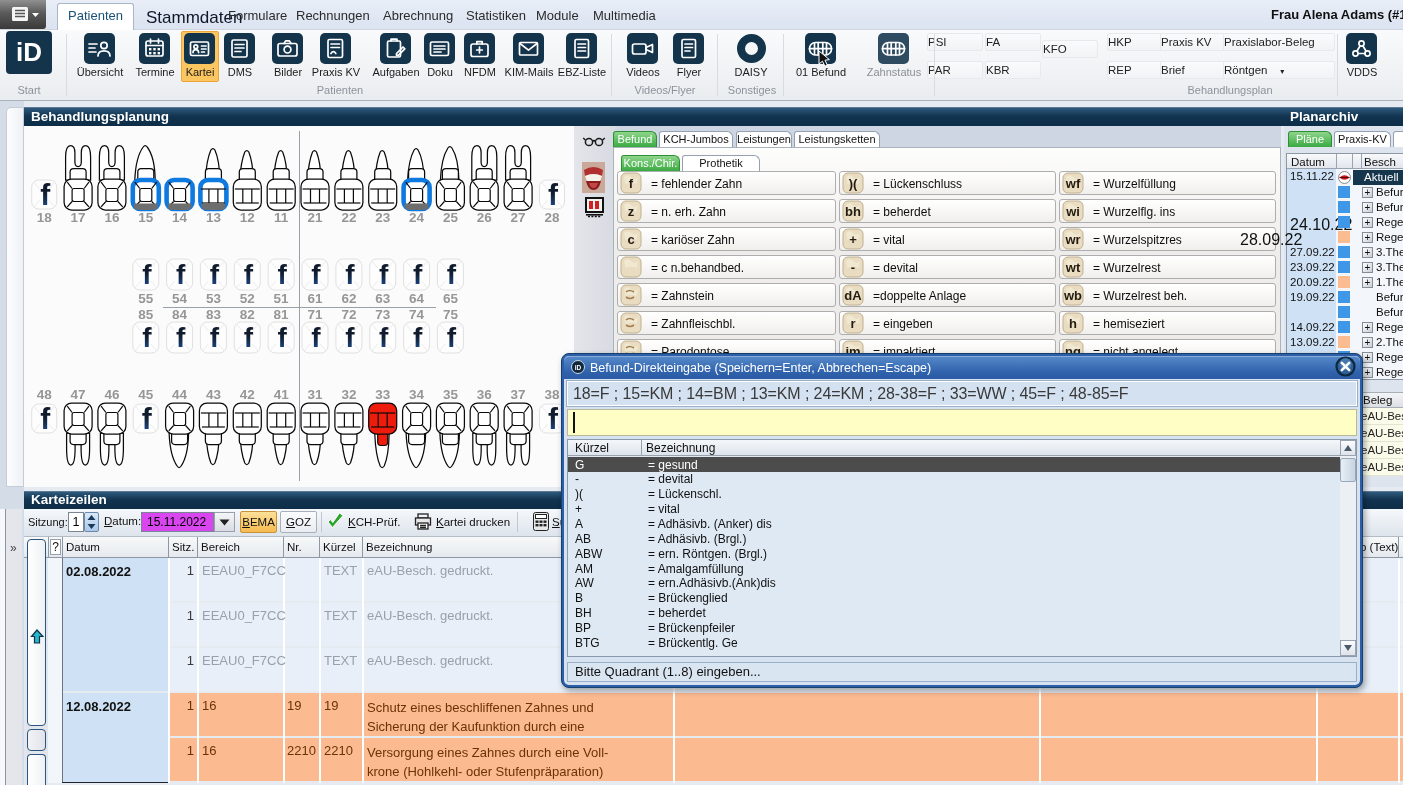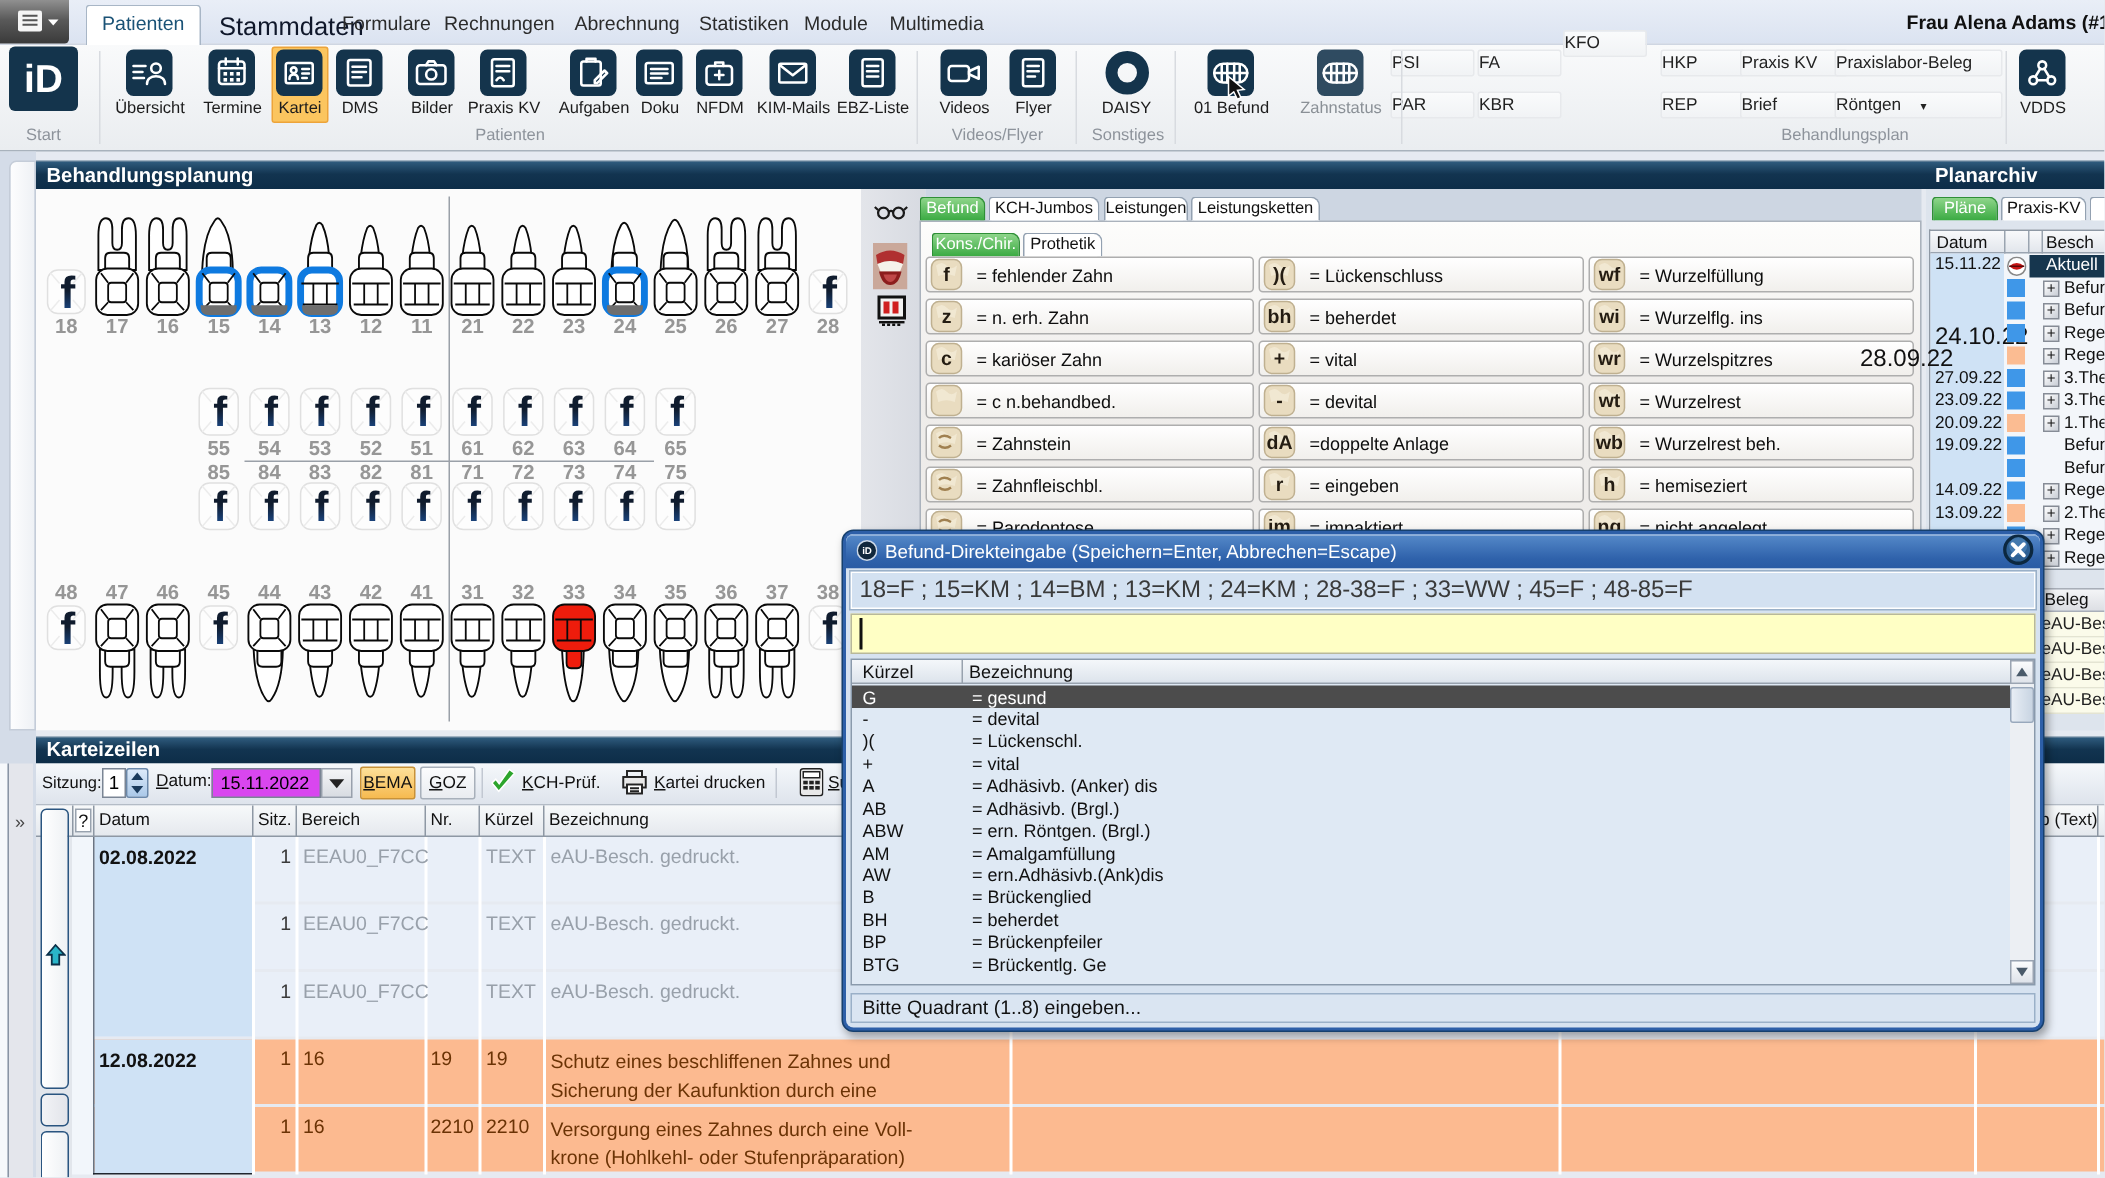--- a/index.html
+++ b/index.html
@@ -154,21 +154,21 @@
       <g stroke="#fff" fill="none" stroke-width="1.7" stroke-linecap="round" stroke-linejoin="round">
         <rect x="4.5" y="9.5" width="22" height="12.5" rx="6"></rect>
         <path d="M4.5 15.7h22M9.5 10v11.5M13.2 9.5v12.5M17.8 9.5v12.5M21.5 10v11.5"></path>
       </g>
     </svg></div>
 <div class="lbl" style="left:849px;width:90px;color:#8a9096">Zahnstatus</div>
 <div class="rbtn" style="left:927px;top:33px;width:56px">PSI</div>
 <div class="rbtn" style="left:927px;top:61px;width:56px">PAR</div>
 <div class="rbtn" style="left:985px;top:33px;width:56px">FA</div>
 <div class="rbtn" style="left:985px;top:61px;width:56px">KBR</div>
-<div class="rbtn" style="left:1042px;top:20px;width:56px">KFO</div>
+<div class="rbtn" style="left:1042px;top:40px;width:56px">KFO</div>
 <div class="rbtn" style="left:1107px;top:33px;width:56px">HKP</div>
 <div class="rbtn" style="left:1107px;top:61px;width:56px">REP</div>
 <div class="rbtn" style="left:1160px;top:33px;width:72px">Praxis KV</div>
 <div class="rbtn" style="left:1160px;top:61px;width:72px">Brief</div>
 <div class="rbtn" style="left:1223px;top:33px;width:112px">Praxislabor-Beleg</div>
 <div class="rbtn" style="left:1223px;top:61px;width:112px">Röntgen&nbsp;&nbsp;&nbsp;&nbsp;<span style="font-size:8px">▾</span></div>
 <div class="tile" style="left:1346px"><svg width="31" height="31" viewBox="0 0 31 31">
       <g stroke="#fff" fill="none" stroke-width="1.7" stroke-linecap="round" stroke-linejoin="round">
         <circle cx="15.5" cy="10.5" r="2.6"></circle>
         <circle cx="9.5" cy="20.5" r="2.6"></circle>
@@ -507,21 +507,21 @@
     <rect x="2" y="18" width="17" height="1.6" fill="#111"></rect>
     <path d="M4 20.5h13" stroke="#111" stroke-width="1.6" stroke-dasharray="2 1.4"></path>
   </svg>
 <div class="a" style="left:617px;top:126px;width:664px;height:361px;background:#cdd6e2"></div>
 <div class="a" style="left:613px;top:147px;width:668px;height:340px;background:linear-gradient(#fdfdfc,#efedeb 30%,#eceae7);border:1px solid #aab2bc"></div>
 <div class="a" style="left:613px;top:131px;width:44px;height:16px;background:linear-gradient(#8ed58a,#3aaa42);border:1px solid #2f8f37;border-bottom:none;border-radius:3px 6px 0 0;color:#fff;font-size:11px;text-align:center;line-height:15px;white-space:nowrap;overflow:hidden">Befund</div>
 <div class="a" style="left:659px;top:131px;width:74px;height:16px;background:#fff;border:1px solid #93a1b1;border-bottom:none;border-radius:3px 6px 0 0;color:#111;font-size:11px;text-align:center;line-height:15px;white-space:nowrap;overflow:hidden">KCH-Jumbos</div>
 <div class="a" style="left:736px;top:131px;width:56px;height:16px;background:#fff;border:1px solid #93a1b1;border-bottom:none;border-radius:3px 6px 0 0;color:#111;font-size:11px;text-align:center;line-height:15px;white-space:nowrap;overflow:hidden">Leistungen</div>
 <div class="a" style="left:794px;top:131px;width:86px;height:16px;background:#fff;border:1px solid #93a1b1;border-bottom:none;border-radius:3px 6px 0 0;color:#111;font-size:11px;text-align:center;line-height:15px;white-space:nowrap;overflow:hidden">Leistungsketten</div>
 <div class="a" style="left:621px;top:155px;width:59px;height:16px;background:linear-gradient(#8ed58a,#3aaa42);border:1px solid #2f8f37;border-bottom:none;border-radius:3px 6px 0 0;color:#fff;font-size:11px;text-align:center;line-height:15px;white-space:nowrap;overflow:hidden">Kons./Chir.</div>
-<div class="a" style="left:682px;top:155px;width:53px;height:16px;background:#fff;border:1px solid #93a1b1;border-bottom:none;border-radius:3px 6px 0 0;color:#111;font-size:11px;text-align:center;line-height:15px;white-space:nowrap;overflow:hidden">Prothetik</div>
+<div class="a" style="left:682px;top:155px;width:78px;height:16px;background:#fff;border:1px solid #93a1b1;border-bottom:none;border-radius:3px 6px 0 0;color:#111;font-size:11px;text-align:center;line-height:15px;white-space:nowrap;overflow:hidden">Prothetik</div>
 <div class="a" style="left:617px;top:171px;width:219px;height:24px;background:linear-gradient(#ffffff,#f1efec);border:1px solid #aeaeae;border-radius:3px"></div>
 <svg class="a" style="left:620px;top:172px" width="22" height="22" viewBox="0 0 22 22">
     <rect x="1" y="1" width="20" height="20" rx="5" fill="#e9dcc0" stroke="#bfb090"></rect>
     <path d="M4 5q4-3.5 7 0t7 0l-1.5 7q-5.5-2.5-11 0z" fill="#f2e9d4" opacity=".9"></path>
     <text x="11" y="15.5" font-size="13" font-weight="bold" fill="#241c12" text-anchor="middle">f</text>
   </svg>
 <div class="a" style="left:651px;top:177px;font-size:12px;color:#0d0d0d">= fehlender Zahn</div>
 <div class="a" style="left:617px;top:199px;width:219px;height:24px;background:linear-gradient(#ffffff,#f1efec);border:1px solid #aeaeae;border-radius:3px"></div>
 <svg class="a" style="left:620px;top:200px" width="22" height="22" viewBox="0 0 22 22">
     <rect x="1" y="1" width="20" height="20" rx="5" fill="#e9dcc0" stroke="#bfb090"></rect>

